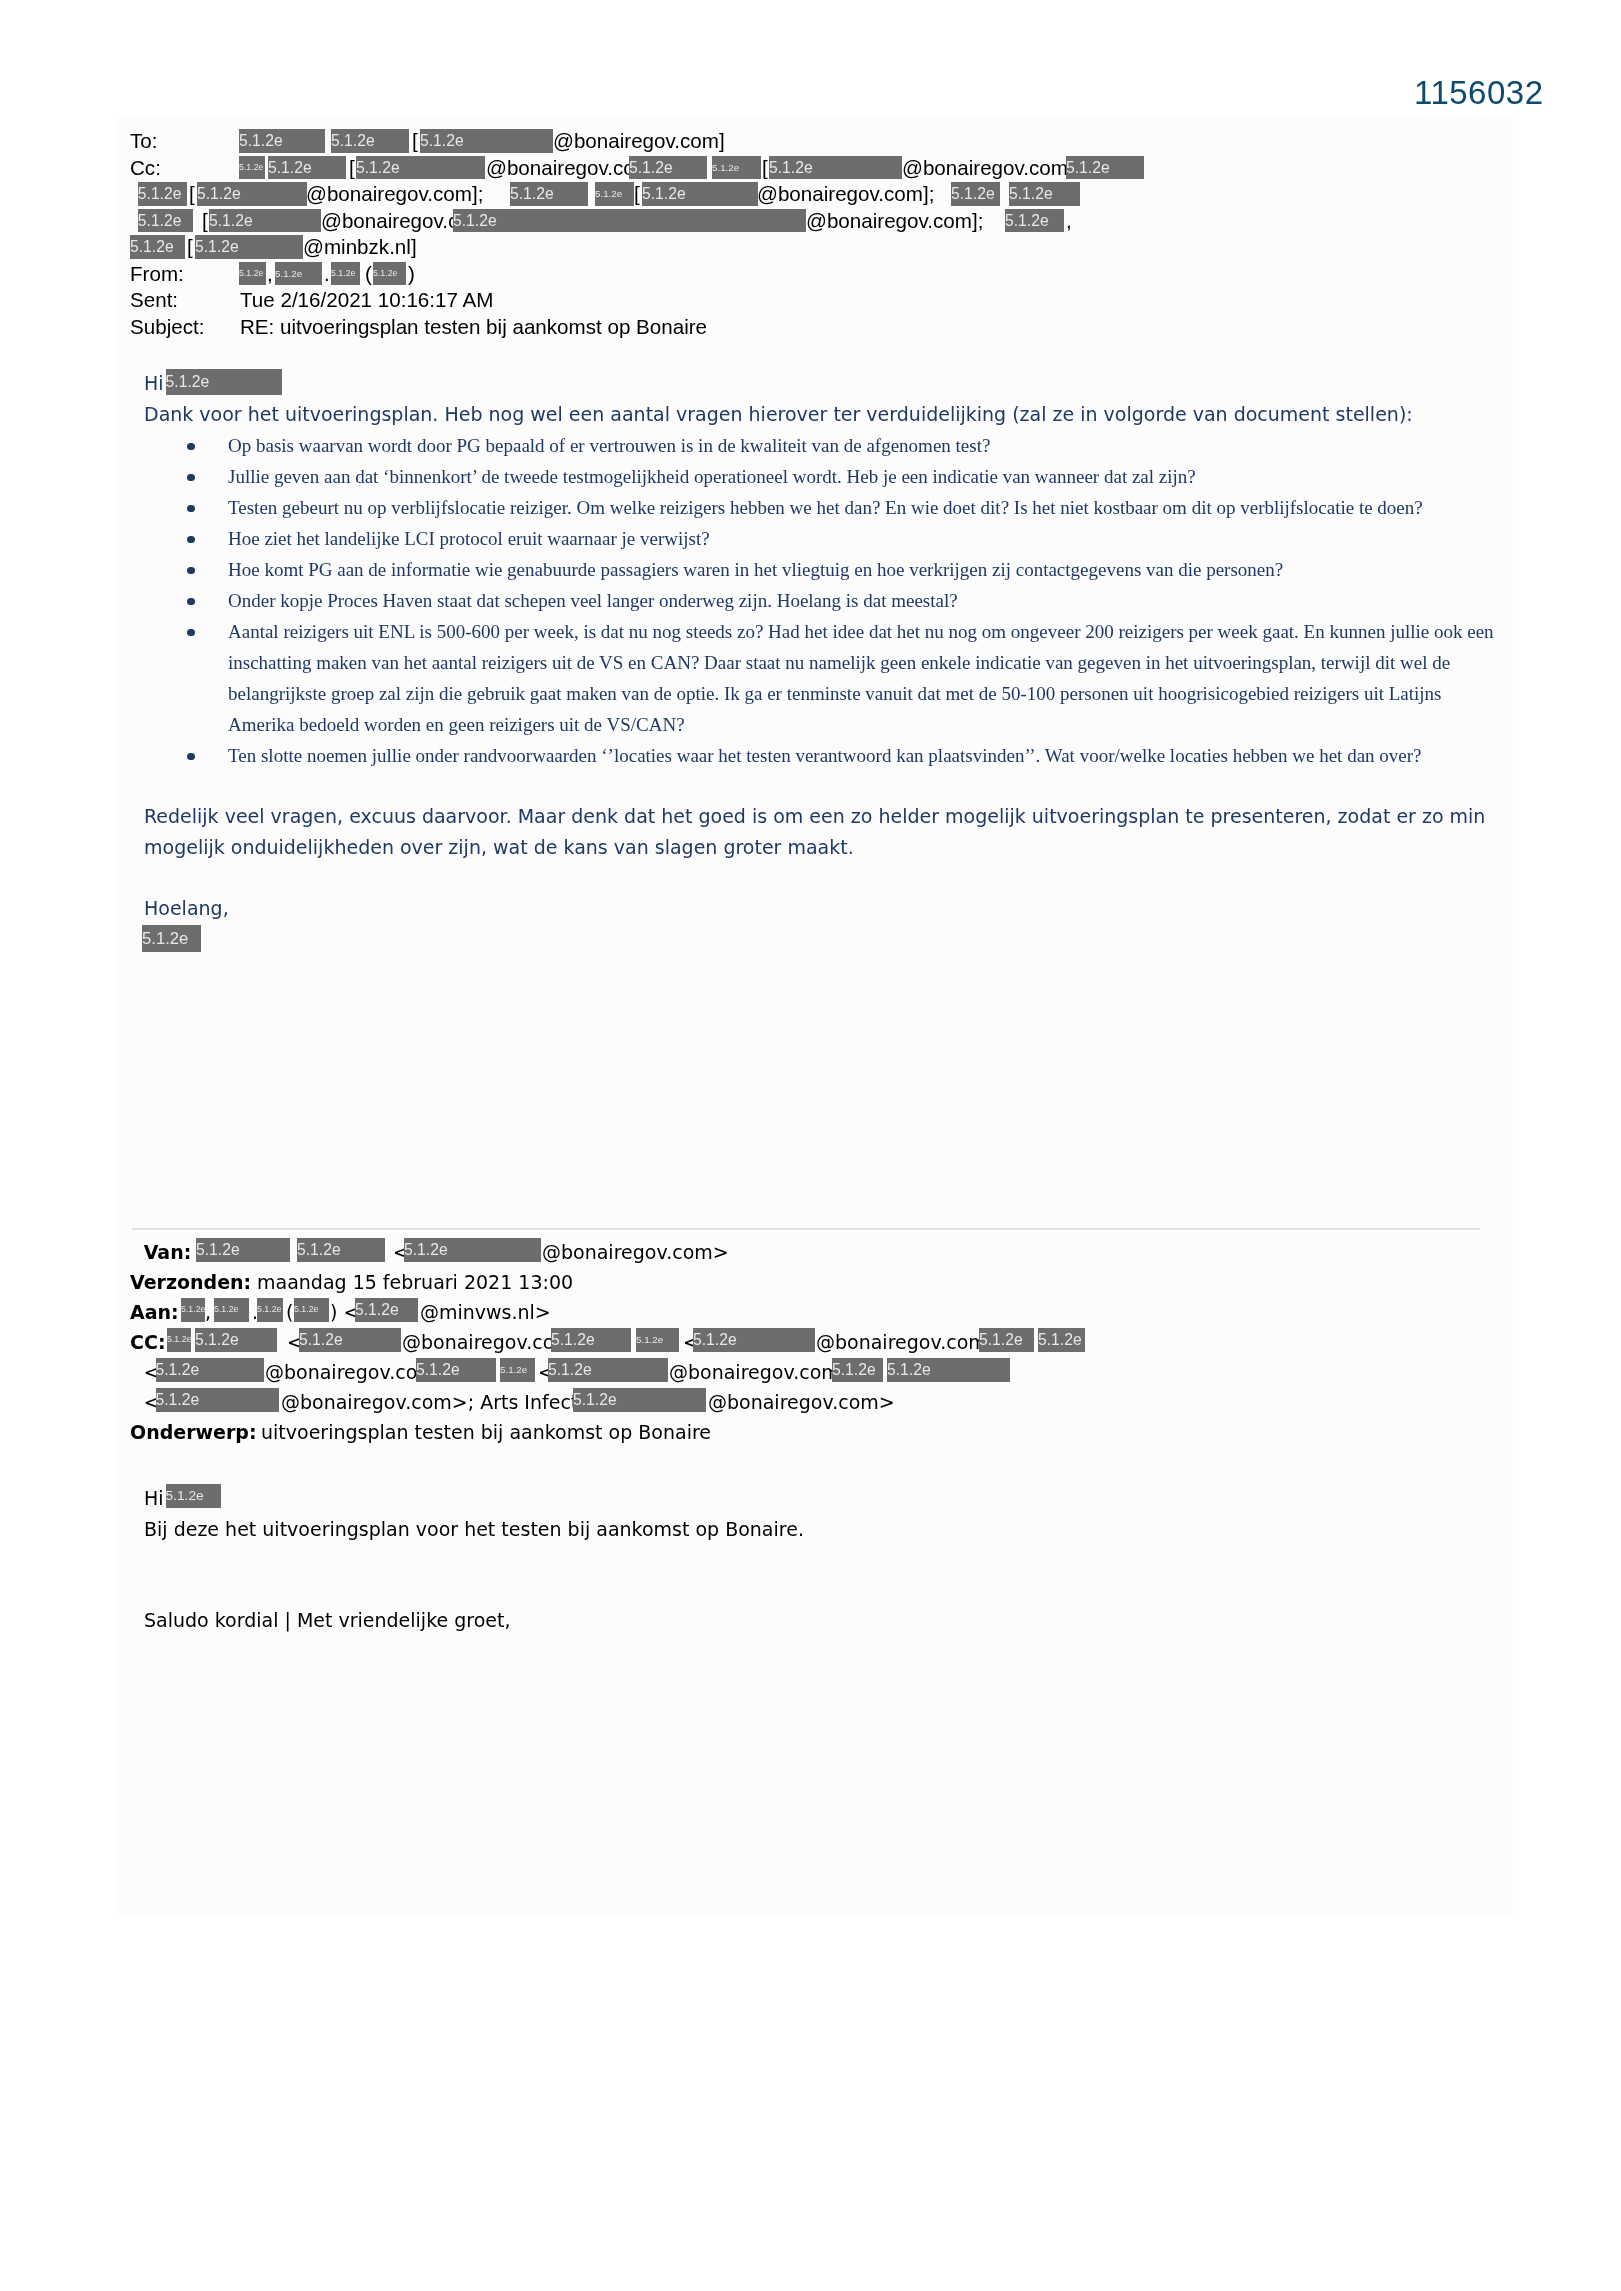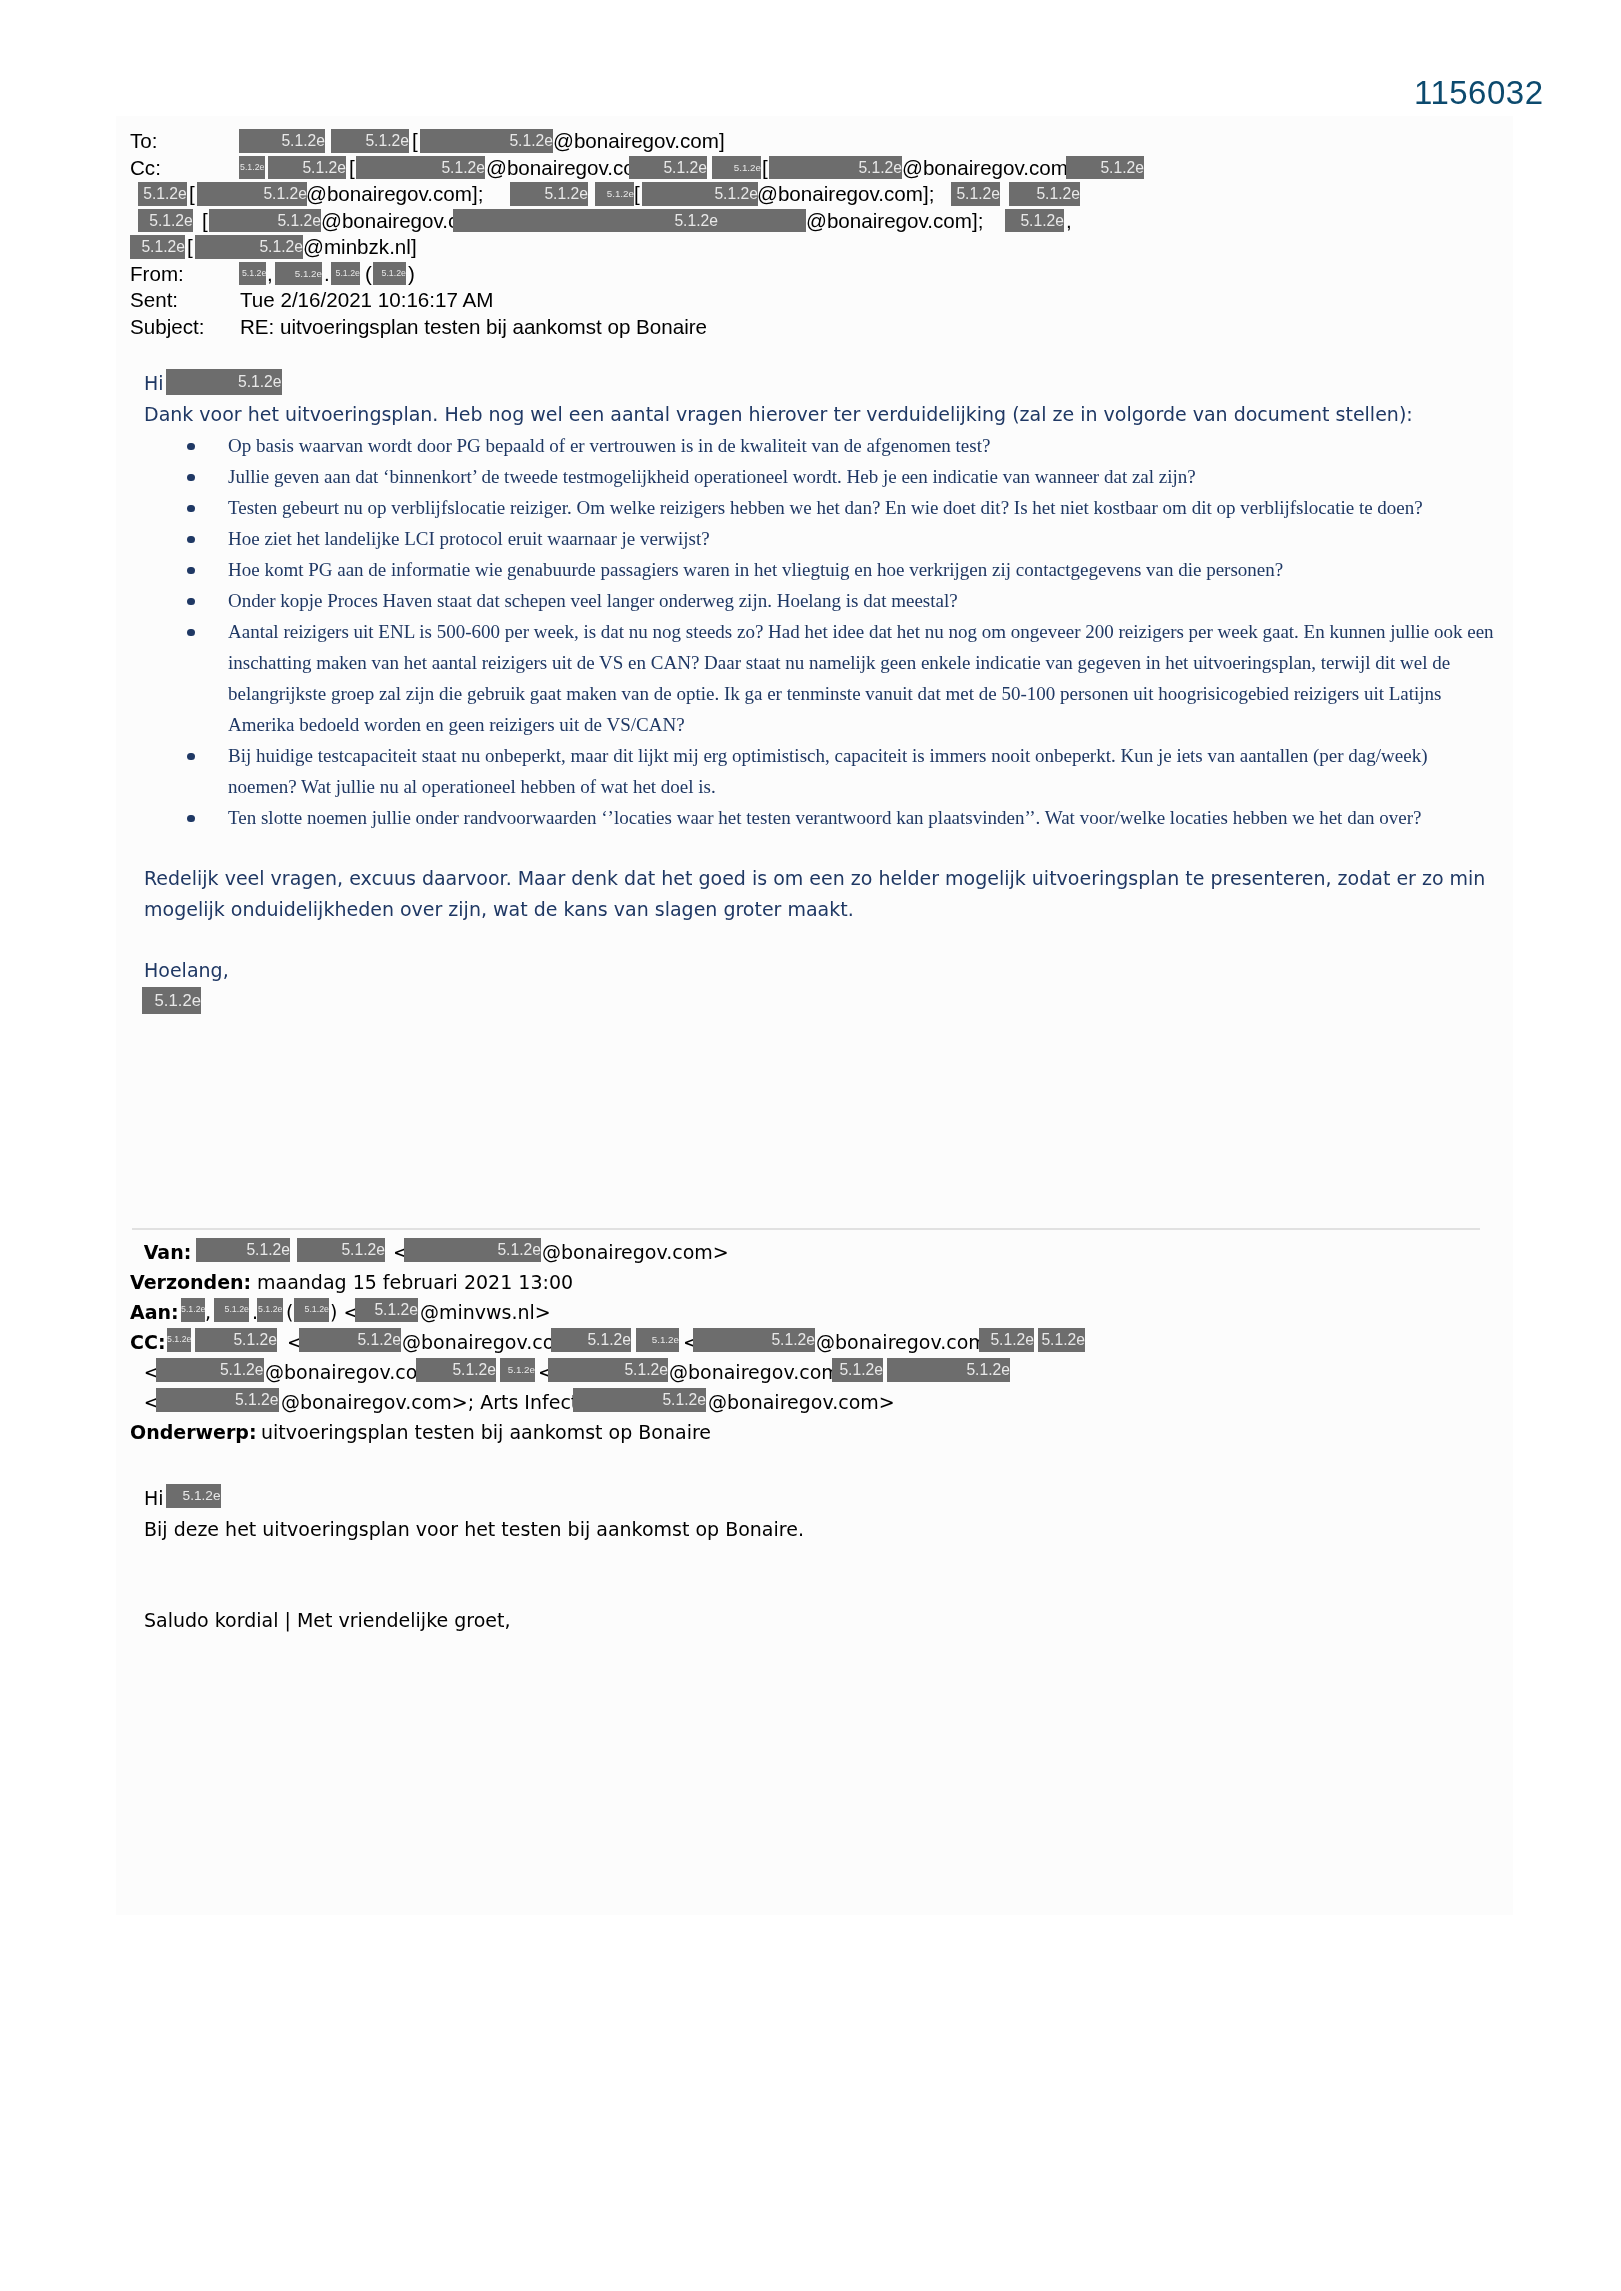--- a/index.html
+++ b/index.html
@@ -3,21 +3,21 @@
   <meta charset="utf-8">
   <style>
     html, body { margin: 0; padding: 0; background: #ffffff; }
     body { width: 1621px; height: 2292px; position: relative; overflow: hidden; font-family: "Liberation Sans", sans-serif; color: #000; }
     .docnum { position: absolute; left: 1414px; top: 74px; font-size: 33px; font-family: "Liberation Sans", sans-serif; color: #0c4a6e; letter-spacing: 0.5px; }
     .gray-box { position: absolute; left: 116px; top: 116px; width: 1397px; height: 1799px; background: #fcfcfc; }
     .header { position: absolute; left: 130px; top: 128px; width: 1392px; font-family: "Liberation Sans", sans-serif; font-size: 20.6px; line-height: 26.5px; }
     .hrow { position: relative; height: 26.5px; white-space: nowrap; }
     .hlabel { position: absolute; left: 0; font-weight: normal; }
     .hval { position: absolute; left: 110px; }
-    .red { display: inline-block; background: #6d6d6d; color: #e8e8e8; font-size: 15.7px; line-height: 23.5px; height: 23.5px; text-align: right; vertical-align: top; margin-top: 1px; font-family: "Liberation Sans", sans-serif; font-weight: normal; }
+    .red { display: inline-block; background: #6d6d6d; color: #e8e8e8; font-size: 15.7px; line-height: 23.5px; height: 23.5px; text-align: left; vertical-align: top; margin-top: 1px; font-family: "Liberation Sans", sans-serif; font-weight: normal; }
     .red.sm { font-size: 9.8px; }
     .red.xs { font-size: 8.8px; }
     .abs { position: absolute; top: 0; }
     .txt { position: absolute; top: 0; }
     .body1 { position: absolute; left: 144px; top: 368px; width: 1353px; font-family: "DejaVu Sans", sans-serif; font-size: 19px; line-height: 31px; color: #1f3864; }
     .body1 p { margin: 0; }
     .bul { position: relative; padding-left: 84px; font-family: Liberation Serif, serif; }
     .bul::before { content: ""; position: absolute; left: 43px; top: 12.7px; width: 7.8px; height: 7.8px; border-radius: 50%; background: #1f3864; }
     .sep { position: absolute; left: 132px; top: 1228px; width: 1348px; height: 2px; background: #e1e1e1; }
     .header2 { position: absolute; left: 130px; top: 1237px; width: 1392px; font-family: "DejaVu Sans", sans-serif; font-size: 19px; line-height: 30px; color: #000; }
@@ -121,21 +121,20 @@
   </p>
   <p>Dank voor het uitvoeringsplan. Heb nog wel een aantal vragen hierover ter verduidelijking (zal ze in volgorde van document stellen):</p>
   <div>
     <p class="bul">Op basis waarvan wordt door PG bepaald of er vertrouwen is in de kwaliteit van de afgenomen test?</p>
     <p class="bul">Jullie geven aan dat ‘binnenkort’ de tweede testmogelijkheid operationeel wordt. Heb je een indicatie van wanneer dat zal zijn?</p>
     <p class="bul">Testen gebeurt nu op verblijfslocatie reiziger. Om welke reizigers hebben we het dan? En wie doet dit? Is het niet kostbaar om dit op verblijfslocatie te doen?</p>
     <p class="bul">Hoe ziet het landelijke LCI protocol eruit waarnaar je verwijst?</p>
     <p class="bul">Hoe komt PG aan de informatie wie genabuurde passagiers waren in het vliegtuig en hoe verkrijgen zij contactgegevens van die personen?</p>
     <p class="bul">Onder kopje Proces Haven staat dat schepen veel langer onderweg zijn. Hoelang is dat meestal?</p>
     <p class="bul">Aantal reizigers uit ENL is 500-600 per week, is dat nu nog steeds zo? Had het idee dat het nu nog om ongeveer 200 reizigers per week gaat. En kunnen jullie ook een inschatting maken van het aantal reizigers uit de VS en CAN? Daar staat nu namelijk geen enkele indicatie van gegeven in het uitvoeringsplan, terwijl dit wel de belangrijkste groep zal zijn die gebruik gaat maken van de optie. Ik ga er tenminste vanuit dat met de 50-100 personen uit hoogrisicogebied reizigers uit Latijns Amerika bedoeld worden en geen reizigers uit de VS/CAN?</p>
-    <p class="bul">Bij huidige testcapaciteit staat nu onbeperkt, maar dit lijkt mij erg optimistisch, capaciteit is immers nooit onbeperkt. Kun je iets van aantallen  (per dag/week) noemen? Wat jullie nu al operationeel hebben of wat het doel is.</p>
     <p class="bul">Ten slotte noemen jullie onder randvoorwaarden ‘’locaties waar het testen verantwoord kan plaatsvinden’’. Wat voor/welke locaties hebben we het dan over?</p>
   </div>
   <p style="height:30px"></p>
   <p>Redelijk veel vragen, excuus daarvoor. Maar denk dat het goed is om een zo helder mogelijk uitvoeringsplan te presenteren, zodat er zo min mogelijk onduidelijkheden over zijn, wat de kans van slagen groter maakt.</p>
   <p style="height:30px"></p>
   <p>Hoelang,</p>
   <p><span class="red" style="width:59px;margin-left:-2px;height:27.4px;line-height:27.4px;font-size:16.7px">5.1.2e</span></p>
 </div>
 
 <div class="sep"></div>

